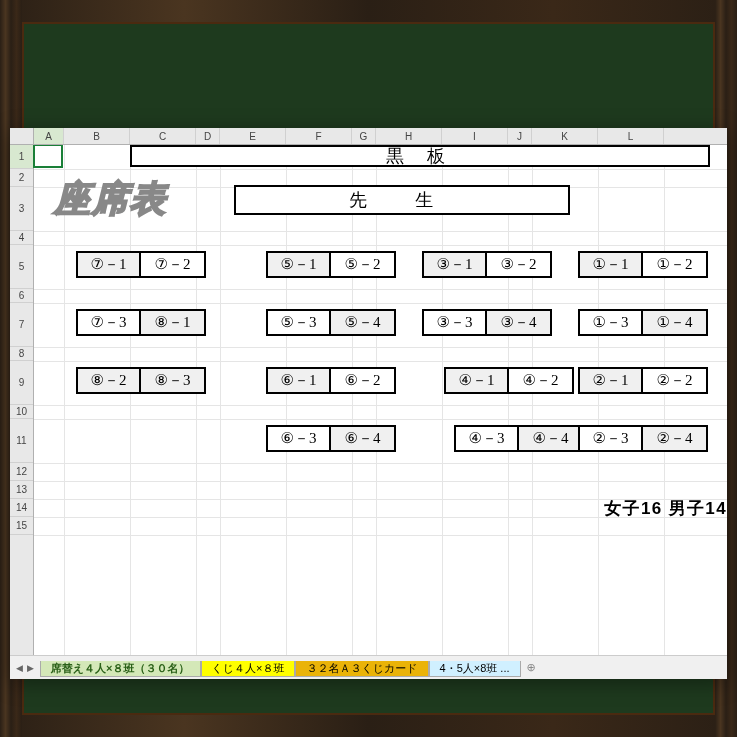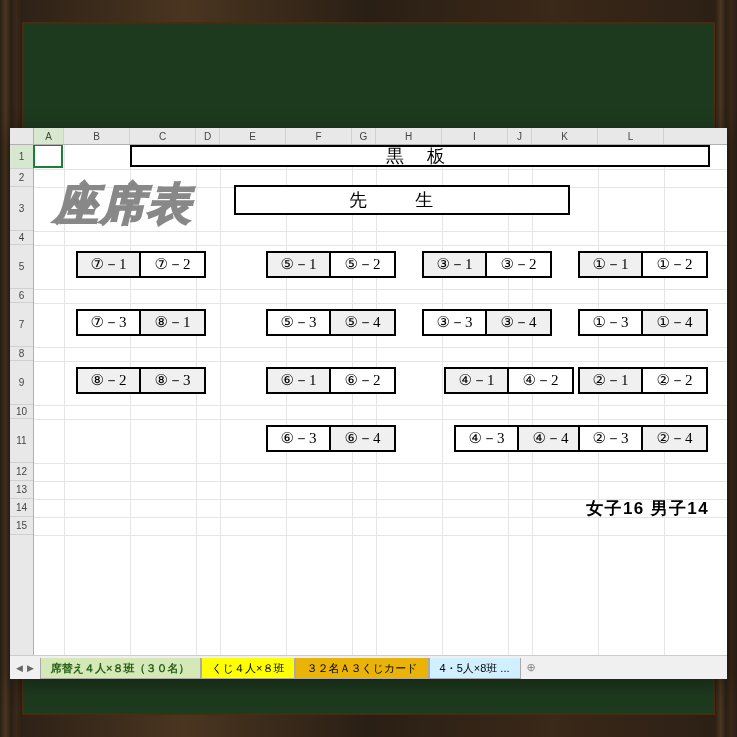--- a/index.html
+++ b/index.html
@@ -109,21 +109,21 @@
     text-align: center;
     font-size: 18px;
     letter-spacing: 0.5em;
     display: flex;
     align-items: center;
     justify-content: center;
     background: #fff;
   }
   .title-art {
     position: absolute;
-    font-size: 44px;
+    font-size: 36px;
     font-weight: bold;
     color: #15803d;
     -webkit-text-stroke: 2px #888;
     letter-spacing: 0.05em;
     font-style: italic;
   }
   .teacher-box {
     position: absolute;
     border: 2px solid #000;
     text-align: center;
@@ -346,33 +346,33 @@
             <div class="seat-group" style="left: 388px; top: 280px; padding-left: 32px;">
               <div class="seat">④－3</div>
               <div class="seat shaded">④－4</div>
             </div>
             <div class="seat-group" style="left: 544px; top: 280px;">
               <div class="seat">②－3</div>
               <div class="seat shaded">②－4</div>
             </div>
           </div>
 
-        <div class="footer-text" style="right:18px;top:352px;">
+        <div class="footer-text" style="right:0;top:352px;">
           <span>女子16 男子14</span>
         </div>
 
       </div>
     </div>
   </div>
   <div class="tab-bar">
     <div class="tab-nav">
       <span>◀</span>
       <span>▶</span>
     </div>
-    <div id="tabs-container" style="display:flex;overflow:hidden;">
+    <div id="tabs-container" style="display:flex;overflow:hidden;align-items:center;">
         <div class="tab green-tab">席替え４人×８班（３０名）</div>
         <div class="tab yellow-tab">くじ４人×８班</div>
         <div class="tab lpink-tab">３２名Ａ３くじカード</div>
         <div class="tab cyan-tab">4・5人×8班 ...</div>
       </div>
     <div class="tab-add">
       <span>⊕</span>
     </div>
   </div>
 </div>

